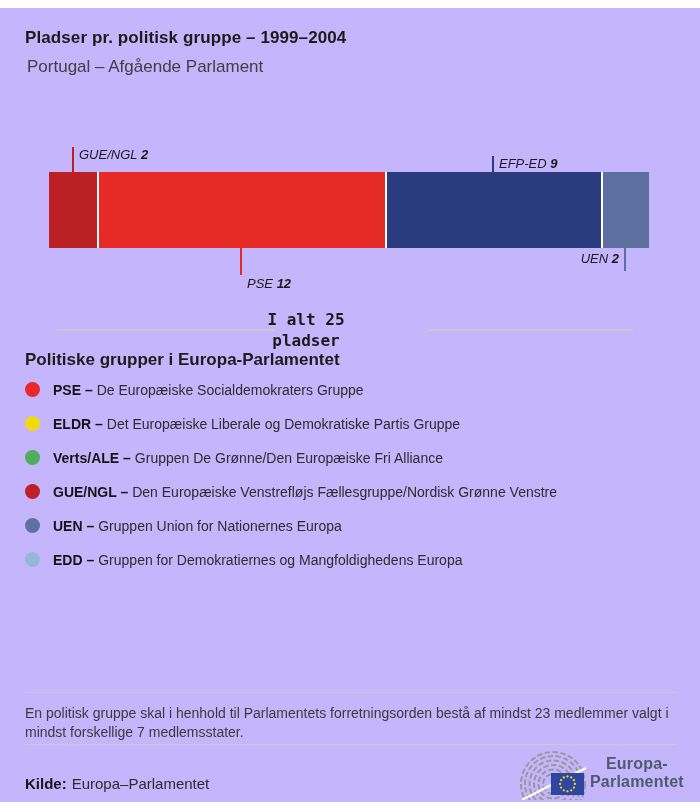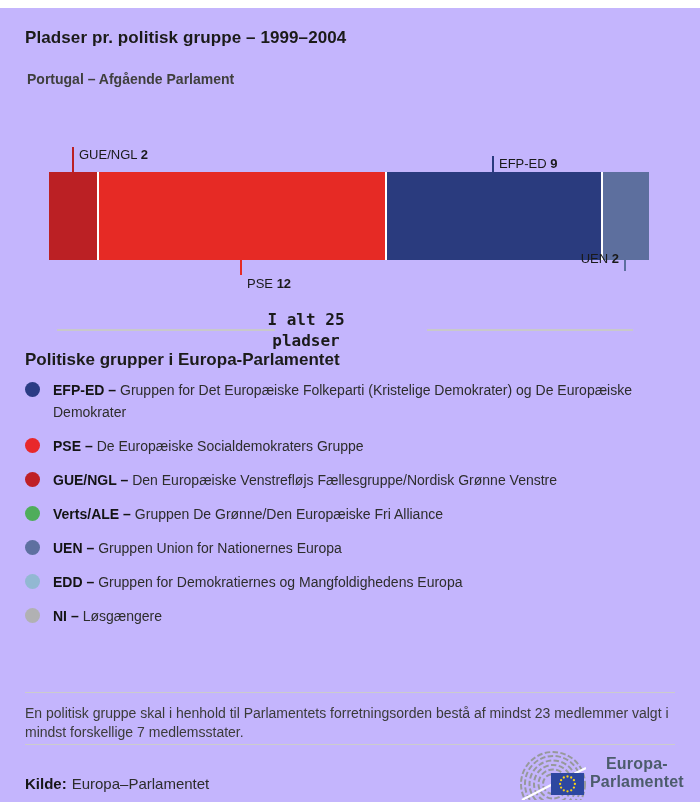--- a/index.html
+++ b/index.html
@@ -6,24 +6,24 @@
   html,body { background:#fff; }
   body { font-family:"Liberation Sans", sans-serif; }
   #page {
     position:relative; width:700px; height:802px; background:#c4b5fd;
     overflow:hidden; margin:8px auto;
   }
   .abs { position:absolute; }
 
   
   #title { left:25px; top:20px; font-size:17px; font-weight:700; color:#1b1b19; letter-spacing:.1px; }
-  #subtitle { left:27px; top:63px; font-size:14px; font-weight:700; color:#3f3f3d; }
+  #subtitle { left:27px; top:49px; font-size:17px; font-weight:400; color:#3f3f3d; }
 
   
-  #bar { left:49px; top:164px; width:600px; height:88px; }
+  #bar { left:49px; top:164px; width:600px; height:76px;font-style:italic; }
   .bar-seg { position:absolute; top:0; height:100%; }
   .seg-gap { border-left:2px solid #ffffff; box-sizing:border-box; }
   .callout-tick { position:absolute; width:2px; }
   .callout-label { position:absolute; font-size:13px; color:#1a1a1a; white-space:nowrap; }
   .callout-label b { font-weight:700; }
 
   
   #total-block { left:0; top:301px; width:612px; text-align:center;
     font-family:"DejaVu Sans Mono", monospace; font-weight:700; font-size:16px;
     line-height:21px; color:#1a1a1a; }
@@ -78,39 +78,36 @@
     <div>I alt 25</div>
     <div>pladser</div>
   </div>
   <div class="abs total-divider" id="divider-left"></div>
   <div class="abs total-divider" id="divider-right"></div>
 
   <div class="abs" id="legend-heading">Politiske grupper i Europa-Parlamentet</div>
 
   <div class="abs" id="legend">
     <div class="legend-row">
-      <span class="dot" style="background: rgb(43, 60, 132);"></span><span class="abbr">EFP-ED –</span><span class="desc">Gruppen for Det Europæiske Folkeparti (Kristelige Demokrater) og De Europæiske Demokrater</span>
-    </div>
-    <div class="legend-row">
       <span class="dot" style="background: rgb(232, 40, 43);"></span><span class="abbr">PSE –</span><span class="desc">De Europæiske Socialdemokraters Gruppe</span>
     </div>
     <div class="legend-row">
-      <span class="dot" style="background: rgb(191, 31, 38);"></span><span class="abbr">GUE/NGL –</span><span class="desc">Den Europæiske Venstrefløjs Fællesgruppe/Nordisk Grønne Venstre</span>
+      <span class="dot" style="background: rgb(242, 218, 18);"></span><span class="abbr">ELDR –</span><span class="desc">Det Europæiske Liberale og Demokratiske Partis Gruppe</span>
     </div>
     <div class="legend-row">
       <span class="dot" style="background: rgb(79, 173, 91);"></span><span class="abbr">Verts/ALE –</span><span class="desc">Gruppen De Grønne/Den Europæiske Fri Alliance</span>
+    </div>
+    <div class="legend-row">
+      <span class="dot" style="background: rgb(191, 31, 38);"></span><span class="abbr">GUE/NGL –</span><span class="desc">Den Europæiske Venstrefløjs Fællesgruppe/Nordisk Grønne Venstre</span>
     </div>
     <div class="legend-row">
       <span class="dot" style="background: rgb(94, 112, 160);"></span><span class="abbr">UEN –</span><span class="desc">Gruppen Union for Nationernes Europa</span>
     </div>
     <div class="legend-row">
       <span class="dot" style="background: rgb(146, 184, 210);"></span><span class="abbr">EDD –</span><span class="desc">Gruppen for Demokratiernes og Mangfoldighedens Europa</span>
-    </div>
-    <div class="legend-row">
-      <span class="dot" style="background: rgb(177, 177, 179);"></span><span class="abbr">NI –</span><span class="desc">Løsgængere</span>
     </div>
   </div>
 
   <div class="abs rule" id="rule-top"></div>
   <div class="abs" id="footnote">En politisk gruppe skal i henhold til Parlamentets forretningsorden bestå af mindst 23 medlemmer valgt i mindst forskellige 7 medlemsstater.</div>
   <div class="abs rule" id="rule-bottom"></div>
 
   <div class="abs" id="source-line">
     <span class="src-label">Kilde:</span><span>Europa–Parlamentet</span>
   </div>

